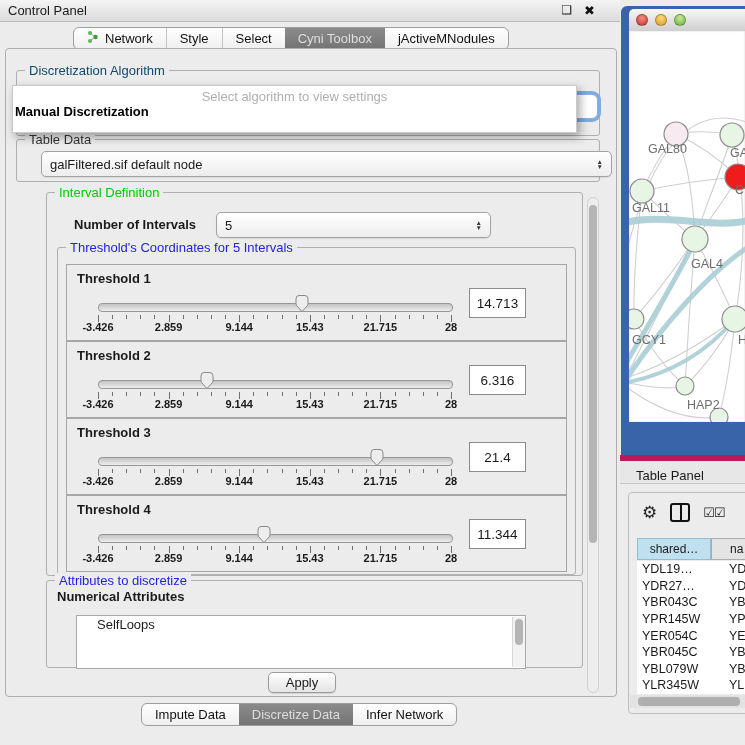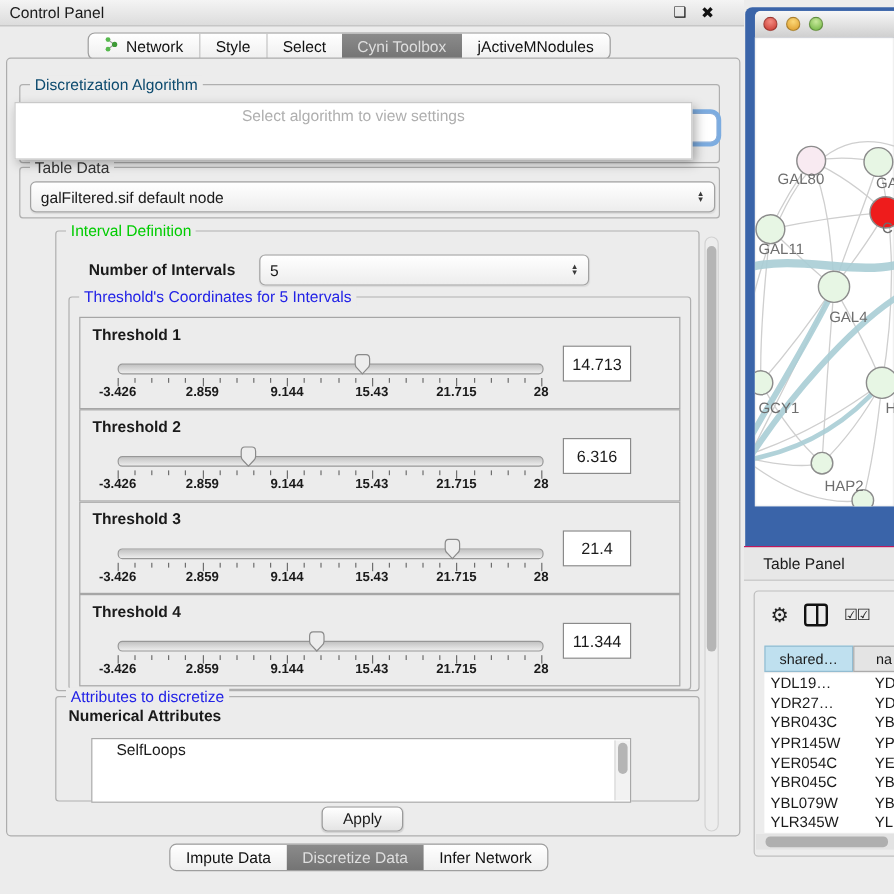--- a/index.html
+++ b/index.html
@@ -74,21 +74,21 @@
   .net-window{left:621px;top:6px;width:124px;height:449px;background:#3A64A9;border-top-left-radius:6px}
   .net-titlebar{position:absolute;left:8px;top:3px;width:116px;height:22px;
     background:linear-gradient(#F7F7F7,#CFCFCF);border-top-left-radius:5px;border-bottom:1px solid #9A9A9A;
     display:flex;align-items:center;padding-left:7px;gap:7px}
   .tl{width:12px;height:12px;border-radius:50%;border:1px solid rgba(0,0,0,0.25);box-sizing:border-box}
   .net-canvas{position:absolute;left:8px;top:25px;width:116px;height:391px;background:#FFF;overflow:hidden;
     box-shadow:inset 0 0 2px rgba(0,0,0,0.2)}
 
   
   .tp-titlebar{left:620px;top:455px;width:125px;height:29px;background:#E7E7E7;
-    border-top:1px solid #be185d;border-bottom:1px solid #C6C6C6;display:flex;align-items:center;
+    border-top:6px solid #be185d;border-bottom:1px solid #C6C6C6;display:flex;align-items:flex-end;
     padding-left:16px;font-size:13px}
   .tp-body{left:620px;top:485px;width:125px;height:260px;background:#ECECEC}
   .tp-inner{position:absolute;left:8px;top:7px;width:120px;height:220px;background:#ECECEC;
     border:1px solid #BEBEBE;border-radius:4px;overflow:hidden}
   .tp-toolbar{position:absolute;left:0;top:0;width:120px;height:38px;display:flex;align-items:center;gap:13px;padding-left:13px}
   .gear{font-size:17px;color:#222;line-height:1}
   .spliticon{width:16px;height:15px;border:2px solid #111;border-radius:3px;position:relative}
   .spliticon:after{content:"";position:absolute;left:50%;top:0;bottom:0;width:2px;background:#111}
   .cbx{font-size:13px;color:#222;letter-spacing:-1px}
   .tp-table{position:absolute;left:8px;top:45px;width:150px}
@@ -141,25 +141,26 @@
 
 <div class="abs outer-box"></div>
 
 <div class="abs group" style="left:16px;top:70px;width:584px;height:66px">
   <span class="gtitle" style="color:#0c4a6e">Discretization Algorithm</span>
 </div>
 <div class="abs focus-combo"></div>
 
 <div class="abs popup">
   <div class="popup-prompt">Select algorithm to view settings</div>
+  <div class="popup-item bold">Manual Discretization</div>
 </div>
 
 <div class="abs group" style="left:16px;top:139px;width:584px;height:43px">
   <span class="gtitle" style="color:#333">Table Data</span>
-  <div class="combo" style="position:absolute;left:8px;top:11px;width:553px;height:24px">
+  <div class="combo" style="position:absolute;left:24px;top:11px;width:553px;height:24px">
     <span>galFiltered.sif default node</span>
     <span class="stepper">
         <span>▲</span>
         <span>▼</span>
       </span>
   </div>
 </div>
 
 <div class="abs group" style="left:46px;top:192px;width:537px;height:384px">
   <span class="gtitle" style="color:#00CC00">Interval Definition</span>

